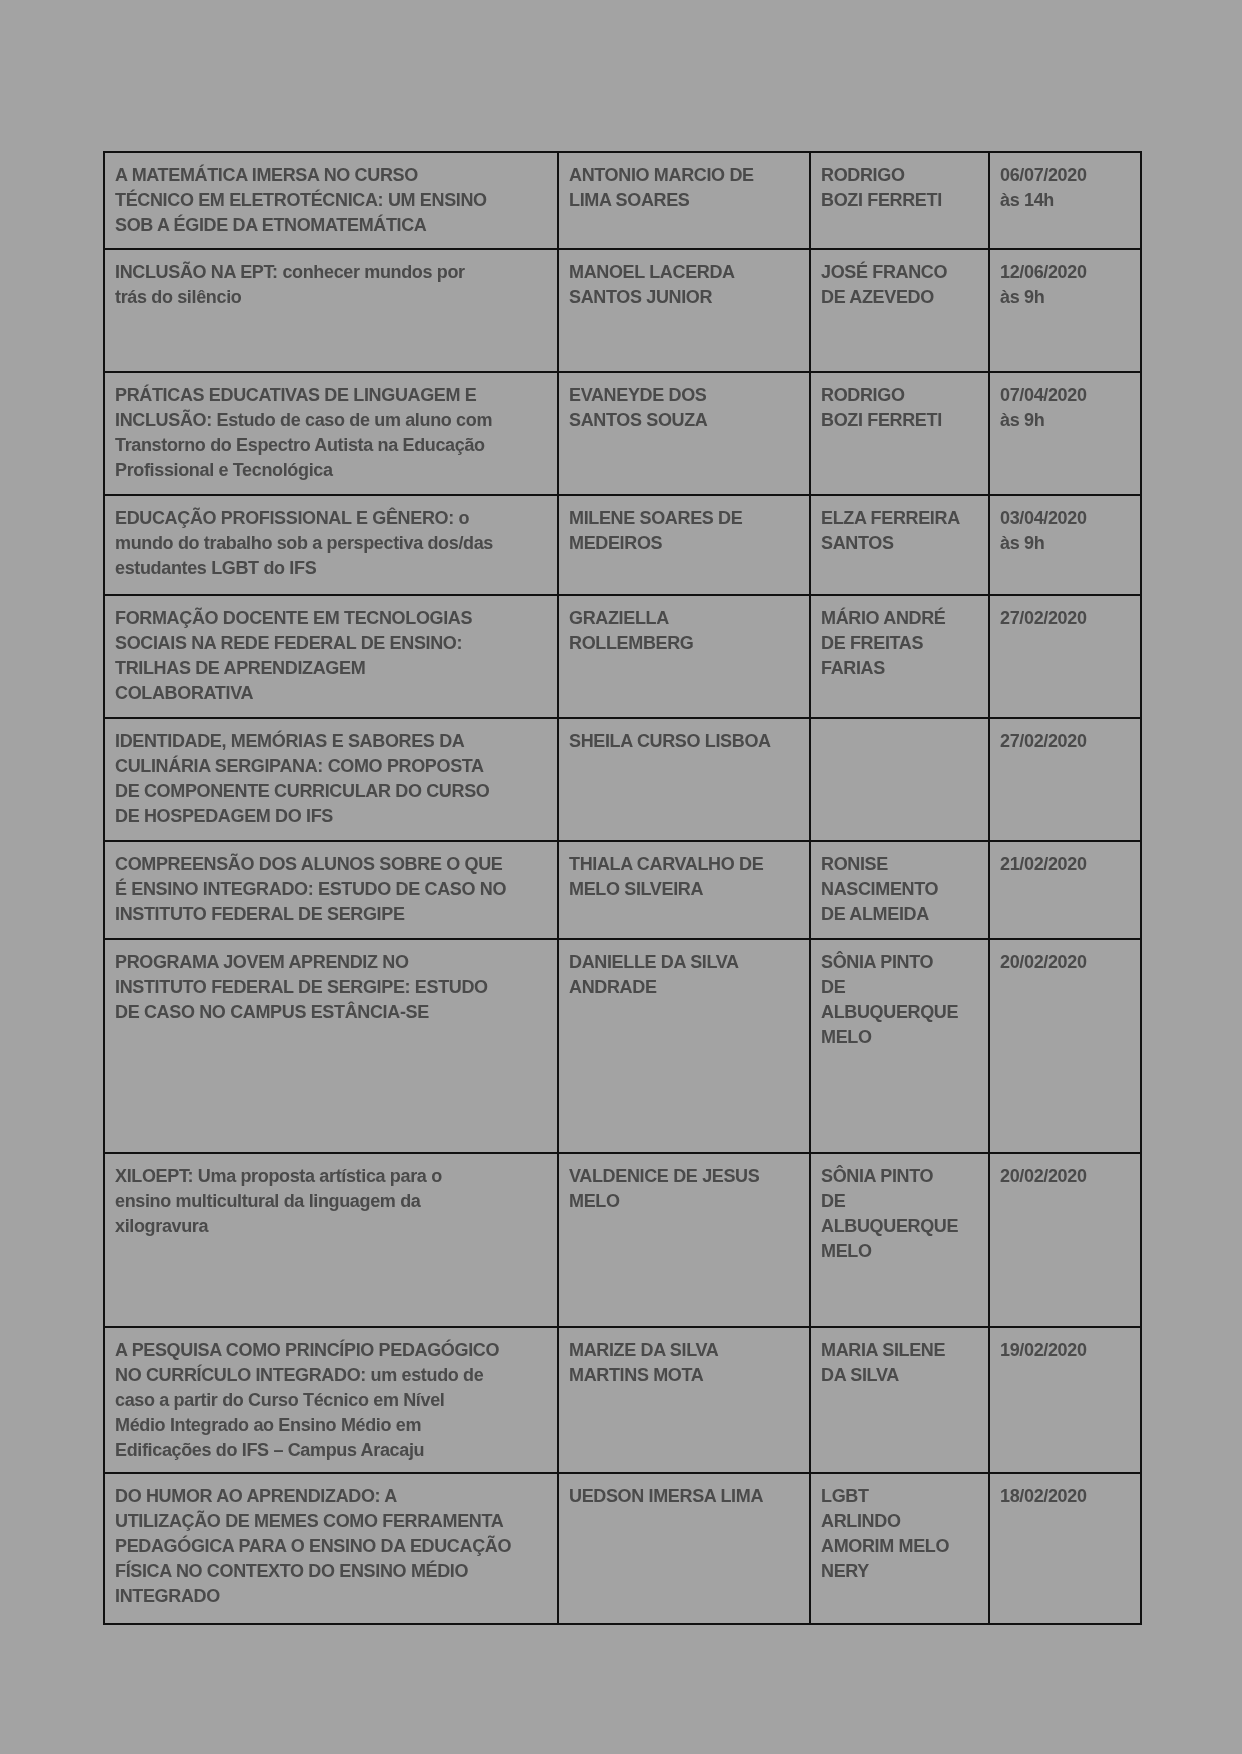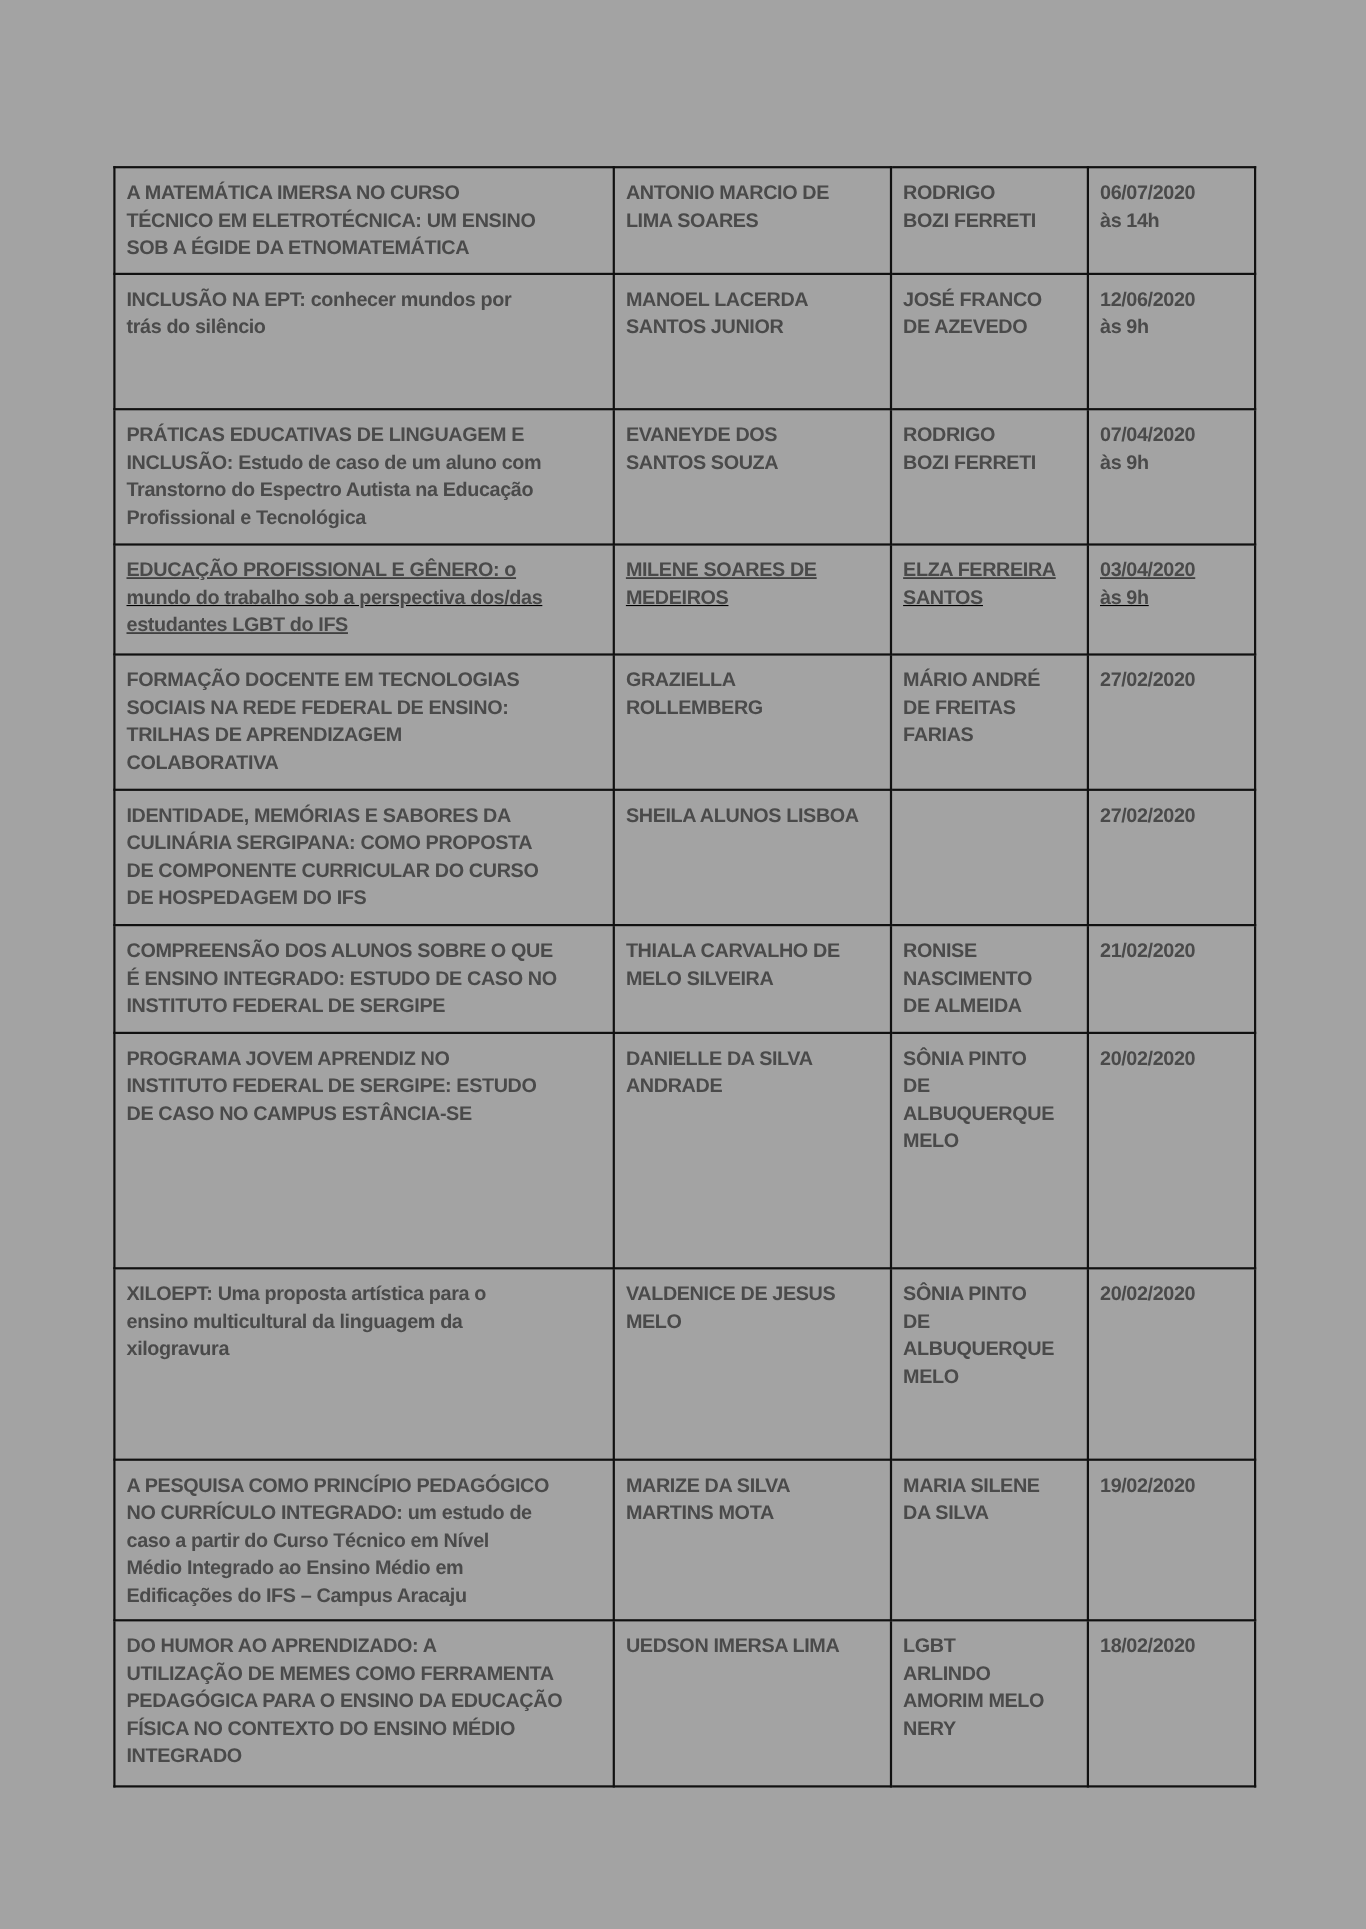--- a/index.html
+++ b/index.html
@@ -92,21 +92,21 @@
           </td>
           <td class="alt-font">
             <span class="ln">RODRIGO</span>
             <span class="ln">BOZI FERRETI</span>
           </td>
           <td>
             <span class="ln">07/04/2020</span>
             <span class="ln">às 9h</span>
           </td>
         </tr>
-        <tr style="height: 100px; text-decoration: underline;">
+        <tr style="height: 100px;">
           <td>
             <span class="ln">EDUCAÇÃO PROFISSIONAL E GÊNERO: o</span>
             <span class="ln">mundo do trabalho sob a perspectiva dos/das</span>
             <span class="ln">estudantes LGBT do IFS</span>
           </td>
           <td>
             <span class="ln">MILENE SOARES DE</span>
             <span class="ln">MEDEIROS</span>
           </td>
           <td>
@@ -139,21 +139,21 @@
           </td>
         </tr>
         <tr style="height: 123px;">
           <td>
             <span class="ln">IDENTIDADE, MEMÓRIAS E SABORES DA</span>
             <span class="ln">CULINÁRIA SERGIPANA: COMO PROPOSTA</span>
             <span class="ln">DE COMPONENTE CURRICULAR DO CURSO</span>
             <span class="ln">DE HOSPEDAGEM DO IFS</span>
           </td>
           <td>
-            <span class="ln">SHEILA ALUNOS LISBOA</span>
+            <span class="ln">SHEILA CURSO LISBOA</span>
           </td>
           <td></td>
           <td>
             <span class="ln">27/02/2020</span>
           </td>
         </tr>
         <tr style="height: 98px;">
           <td>
             <span class="ln">COMPREENSÃO DOS ALUNOS SOBRE O QUE</span>
             <span class="ln">É ENSINO INTEGRADO: ESTUDO DE CASO NO</span>

